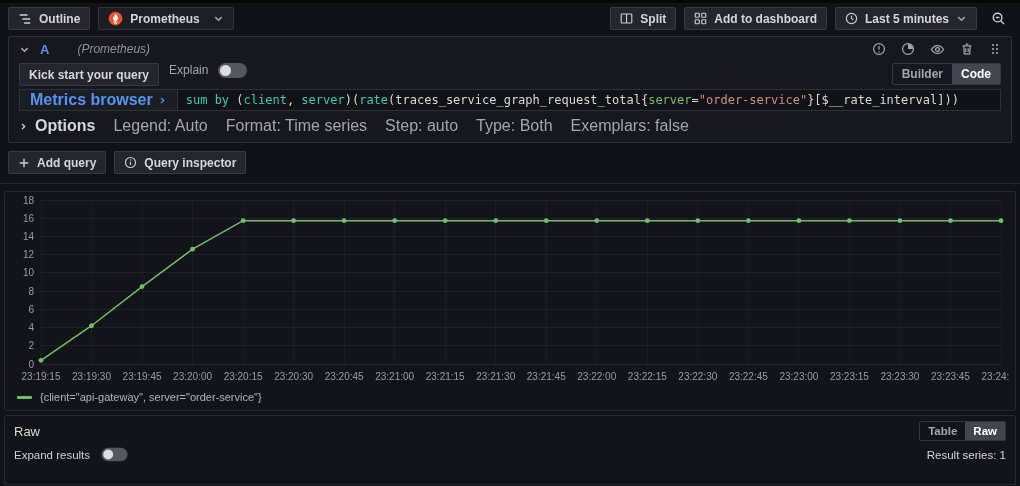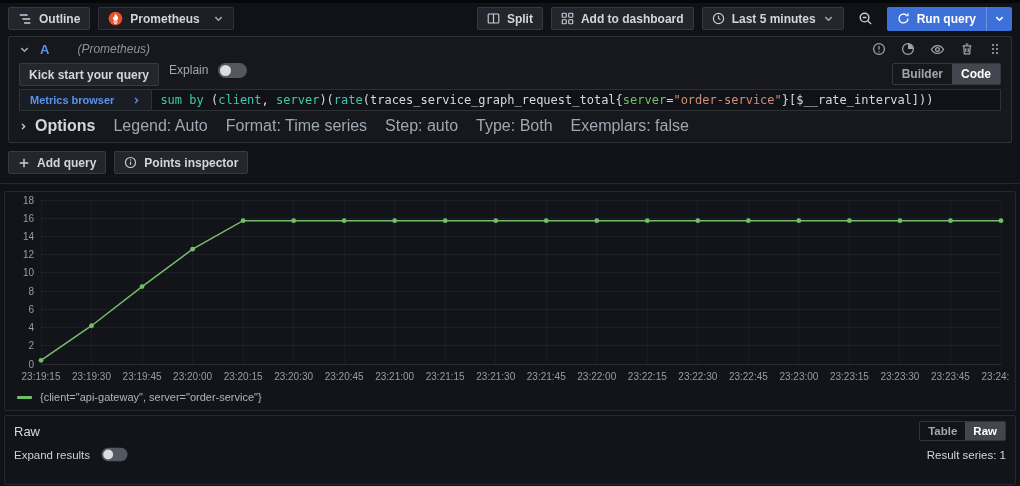--- a/index.html
+++ b/index.html
@@ -39,22 +39,22 @@
   .toggle::after { content:""; position:absolute; left:2px; top:2px; width:11px; height:11px;
                    border-radius:50%; background:#dcdde1; }
   .toggle.sm { transform:scale(0.9); }
   .muted { color:#9fa7b3; }
   .seg-group { display:flex; align-items:stretch; border:1px solid rgba(204,204,220,0.18); border-radius:2px; height:22px; overflow:hidden; }
   .seg { display:flex; align-items:center; padding:0 9px; color:#9fa7b3; font-size:12px; font-weight:600; cursor:pointer; }
   .seg.sel { background:#43464e; color:#fff; }
   .push-right { margin-left:auto; }
 
   .code-row { display:flex; margin:0 10px; border:1px solid #2c3235; background:#111217; height:22px; }
-  .metrics-browser { display:flex; align-items:center; gap:18px; padding:0 10px; color:#5794f2;
-                     font-size:11px; font-weight:600; background:#1a1d23; border-right:1px solid #2c3235; cursor:pointer; white-space:nowrap; }
+  .metrics-browser { display:flex; align-items:center; gap:5px; padding:0 10px; color:#5794f2;
+                     font-size:16px; font-weight:600; background:#1a1d23; border-right:1px solid #2c3235; cursor:pointer; white-space:nowrap; }
   .code-text { font-family:"DejaVu Sans Mono", monospace; font-size:12px; line-height:20px;
                padding:0 8px; white-space:nowrap; overflow:hidden; flex:1; }
   .tk-kw  { color:#3dc9b0; }
   .tk-fn  { color:#3dc9b0; }
   .tk-lbl { color:#73bf69; }
   .tk-str { color:#ce9178; }
   .tk-fg  { color:#d8d9da; }
 
   .options-row { display:flex; align-items:flex-end; gap:18px; padding:6px 10px 7px; font-size:16px; color:#9fa7b3; }
   .options-label { display:flex; align-items:center; gap:7px; color:#d5d6dc; font-weight:600; cursor:pointer; }
@@ -144,36 +144,20 @@
       </span>
     </button>
     <button class="btn icon-btn">
       <span>
         <svg width="15" height="15" viewBox="0 0 16 16" fill="none" stroke="#ccccdc" stroke-width="1.5">
           <circle cx="7" cy="7" r="4.6"></circle>
             <path d="M10.4 10.4 14 14M5 7h4"></path>
           </svg>
       </span>
     </button>
-    <div class="run-btn">
-      <div class="run-main">
-        <span>
-          <svg width="13" height="13" viewBox="0 0 16 16" fill="none" stroke="#fff" stroke-width="1.6">
-            <path d="M13.5 8a5.5 5.5 0 1 1-1.6-3.9"></path>
-              <path d="M13.6 1.6v3h-3" stroke-width="1.4"></path>
-            </svg>
-        </span>
-        <span>Run query</span>
-      </div>
-      <div class="run-caret">
-        <svg width="11" height="11" viewBox="0 0 12 12" fill="none" stroke="#fff" stroke-width="1.6">
-            <path d="M2.5 4.5 6 8l3.5-3.5"></path>
-          </svg>
-      </div>
-    </div>
   </div>
 </div>
 
 <div class="query-panel">
   <div class="row-a">
     <span>
       <svg width="11" height="11" viewBox="0 0 12 12" fill="none" stroke="#9fa7b3" stroke-width="1.6">
           <path d="M2.5 4.5 6 8l3.5-3.5"></path>
         </svg>
     </span>
@@ -258,21 +242,21 @@
         <path d="M7 2v10M2 7h10"></path>
       </svg>
     <span>Add query</span>
   </button>
   <button class="btn">
     <svg width="13" height="13" viewBox="0 0 16 16" fill="none" stroke="#ccccdc" stroke-width="1.4">
       <circle cx="8" cy="8" r="6.2"></circle>
         <path d="M8 7v4"></path>
         <circle cx="8" cy="4.8" r="0.8" fill="#ccccdc" stroke="none"></circle>
       </svg>
-    <span>Points inspector</span>
+    <span>Query inspector</span>
   </button>
 </div>
 
 <div class="panel">
   <div class="chart-wrap">
     <svg id="chart-svg" width="998" height="194" font-family="Liberation Sans, sans-serif">
         <line x1="30" x2="30" y1="6" y2="170" stroke="rgba(204,204,220,0.05)" shape-rendering="crispEdges"></line>
         <text x="30" y="186" text-anchor="middle" fill="rgba(204,204,220,0.72)" font-size="10">23:19:15</text>
         <line x1="80.52631578947368" x2="80.52631578947368" y1="6" y2="170" stroke="rgba(204,204,220,0.05)" shape-rendering="crispEdges"></line>
         <text x="80.52631578947368" y="186" text-anchor="middle" fill="rgba(204,204,220,0.72)" font-size="10">23:19:30</text>

